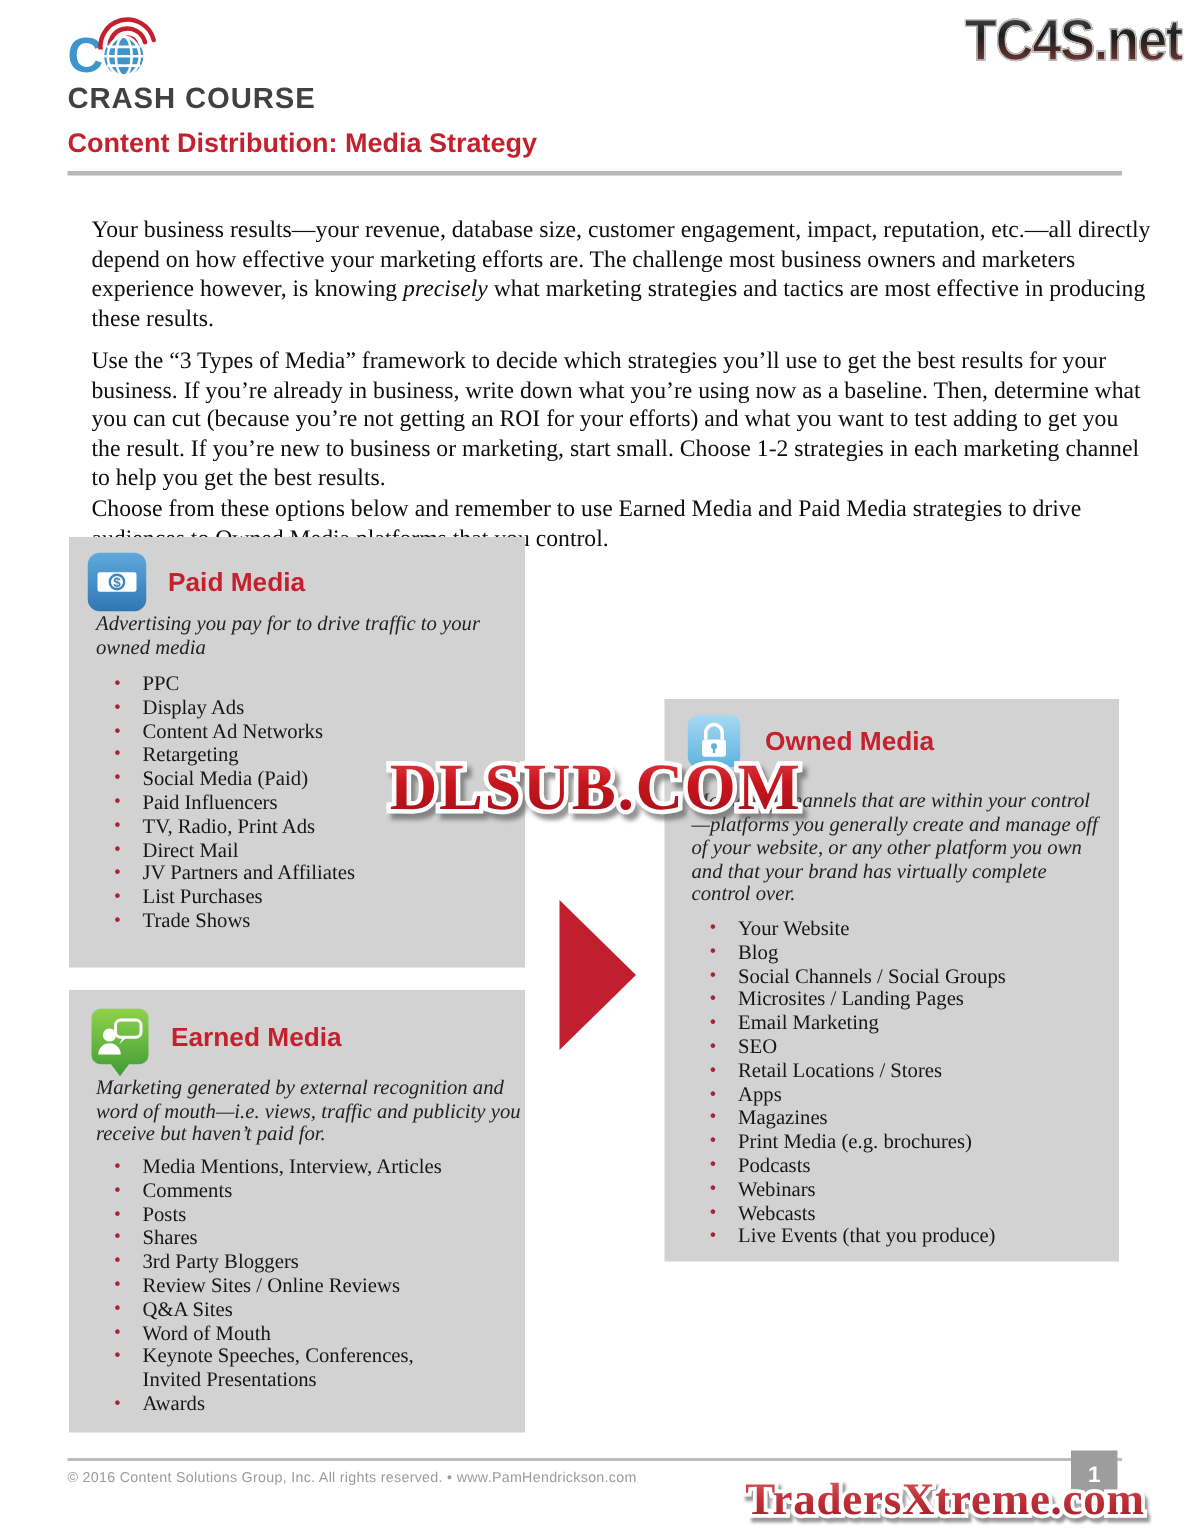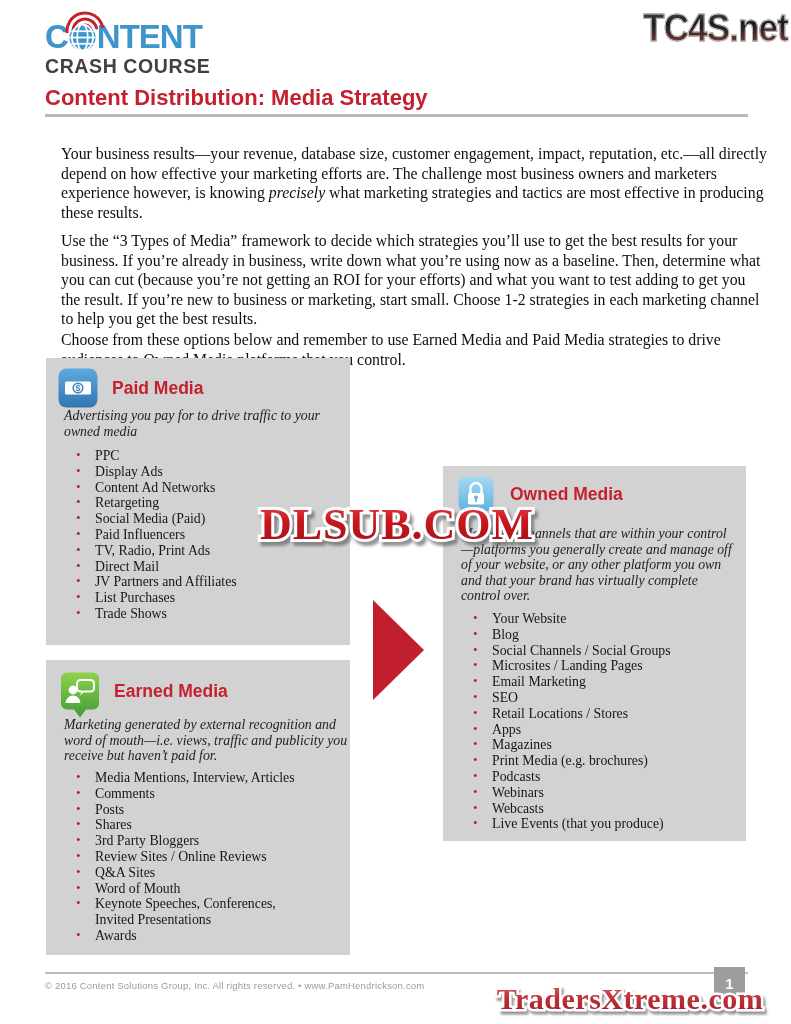--- a/index.html
+++ b/index.html
@@ -20,21 +20,21 @@
     position:absolute; right:3px; top:6px;
     font-family:"Liberation Sans",sans-serif; font-weight:bold; font-size:39px;
     letter-spacing:-1px; transform:scaleX(.9); transform-origin:right top;
     color:#3b2b28;
     background:linear-gradient(180deg,#555 0%,#1c1c1c 40%,#572f2c 70%,#9c5b50 100%);
     -webkit-background-clip:text; background-clip:text; -webkit-text-fill-color:transparent;
     -webkit-text-stroke:1px #c6c6c6;
   }
   
   .doc-title { position:absolute; left:45px; top:85px; margin:0;
-    font-family:"Liberation Sans",sans-serif; font-weight:bold; font-size:22px; color:#c4202e; }
+    font-family:"Liberation Sans",sans-serif; font-weight:bold; font-size:18px; color:#c4202e; }
   .title-rule { position:absolute; left:45px; top:114px; width:703px; height:3px; background:#b9b9b9; }
   
   .para { position:absolute; left:45px; width:706px; margin:16px;
     font-size:15.8px; line-height:19.6px; color:#0e0e0e; }
   .p1 { top:128px; } .p2 { top:215px; } .p3 { top:314px; }
   .ital { font-style:italic; }
   
   .box { position:absolute; background:#d3d2d2; }
   .box-head { position:absolute; display:flex; align-items:center; }
   .box-title { margin:0; font-family:"Liberation Sans",sans-serif; font-weight:bold;
@@ -94,21 +94,20 @@
       <svg class="logo-globe" viewBox="0 0 30 30">
         <circle cx="15" cy="15" r="13.5" fill="#3d95cb"></circle>
         <g fill="none" stroke="#ffffff" stroke-width="1.8">
           <ellipse cx="15" cy="15" rx="5.5" ry="13.5"></ellipse>
           <ellipse cx="15" cy="15" rx="11" ry="13.5"></ellipse>
           <line x1="1.5" y1="15" x2="28.5" y2="15"></line>
           <line x1="3.5" y1="8.5" x2="26.5" y2="8.5"></line>
           <line x1="3.5" y1="21.5" x2="26.5" y2="21.5"></line>
         </g>
       </svg>
-      <span>NTENT</span>
     </div>
     <div class="logo-line2">CRASH COURSE</div>
   </div>
 
   <div class="tc4s">TC4S.net</div>
 
   <h1 class="doc-title">Content Distribution: Media Strategy</h1>
   <div class="title-rule"></div>
 
   <p class="para p1"><span>Your business results—your revenue, database size, customer engagement, impact, reputation, etc.—all directly depend on how effective your marketing efforts are. The challenge most business owners and marketers experience however, is knowing </span><span class="ital">precisely</span><span> what marketing strategies and tactics are most effective in producing these results.</span></p>

